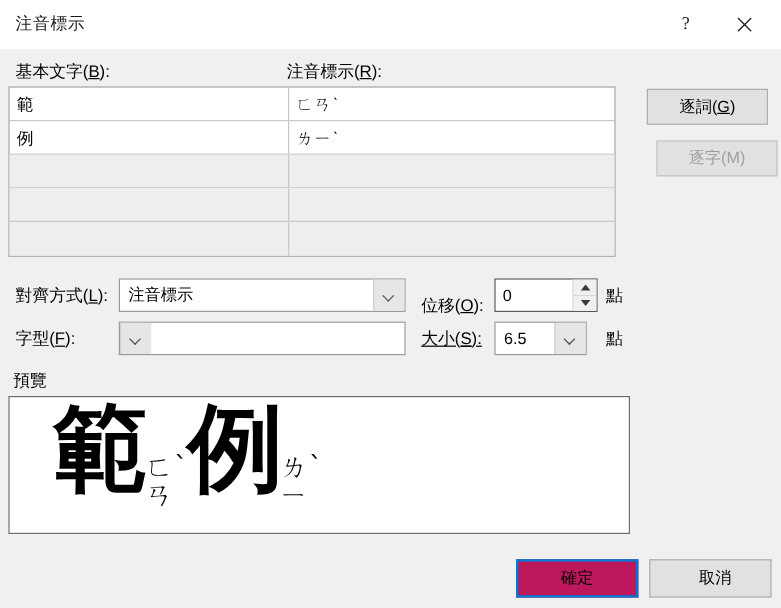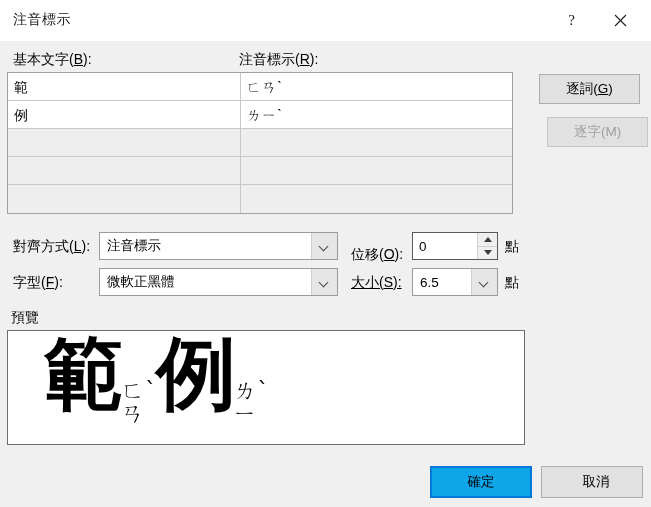--- a/index.html
+++ b/index.html
@@ -173,21 +173,21 @@
     position: absolute;
     left: 0; top: 1px;
     width: 6px; height: 6px;
     border-right: 1.4px solid #4a4a4a;
     border-bottom: 1.4px solid #4a4a4a;
     transform: rotate(45deg);
   }
 
   #combo-align { left: 99px; top: 191px; width: 239px; }
   #combo-font  { left: 99px; top: 227px; width: 239px; }
-  #combo-size  { left: 412px; top: 227px; width: 86px; }
+  #combo-size  { left: 412px; top: 227px; width: 77px; }
 
   #lbl-align { left: 13px; top: 197px; }
   #lbl-font  { left: 13px; top: 233px; }
   #lbl-offset { left: 351px; top: 197px; margin-top: 8px; }
   #lbl-size   { left: 351px; top: 233px; text-decoration: underline; }
 
   #unit-offset { left: 505px; top: 197px; }
   #unit-size   { left: 505px; top: 233px; }
 
   
@@ -286,21 +286,21 @@
 
   
   .bottom-btn {
     top: 425px;
     width: 102px;
     height: 32px;
   }
   #btn-ok {
     left: 430px;
     border: 2px solid #0078d7;
-    background: #0ea5e9;
+    background: #be185d;
   }
   #btn-cancel { left: 541px; padding-left: 8px; }
 </style>
 </head>
 <body>
 
 <div class="titlebar">
   <div class="titlebar-text">注音標示</div>
   <div class="title-btn help-btn">
     <span class="help-glyph">?</span>
@@ -375,21 +375,20 @@
           <span class="tri-down"></span>
         </div>
     </div>
   </div>
   <div class="lbl" id="unit-offset">點</div>
 
   <div class="lbl" id="lbl-font">
     <span>字型</span>(<u>F</u>):
   </div>
   <div class="combo" id="combo-font">
-    <div class="combo-value">微軟正黑體</div>
     <div class="combo-arrow">
         <span class="chev"></span>
       </div>
   </div>
 
   <div class="lbl" id="lbl-size">
     <span>大小</span>(<u>S</u>):
   </div>
   <div class="combo" id="combo-size">
     <div class="combo-value">6.5</div>

